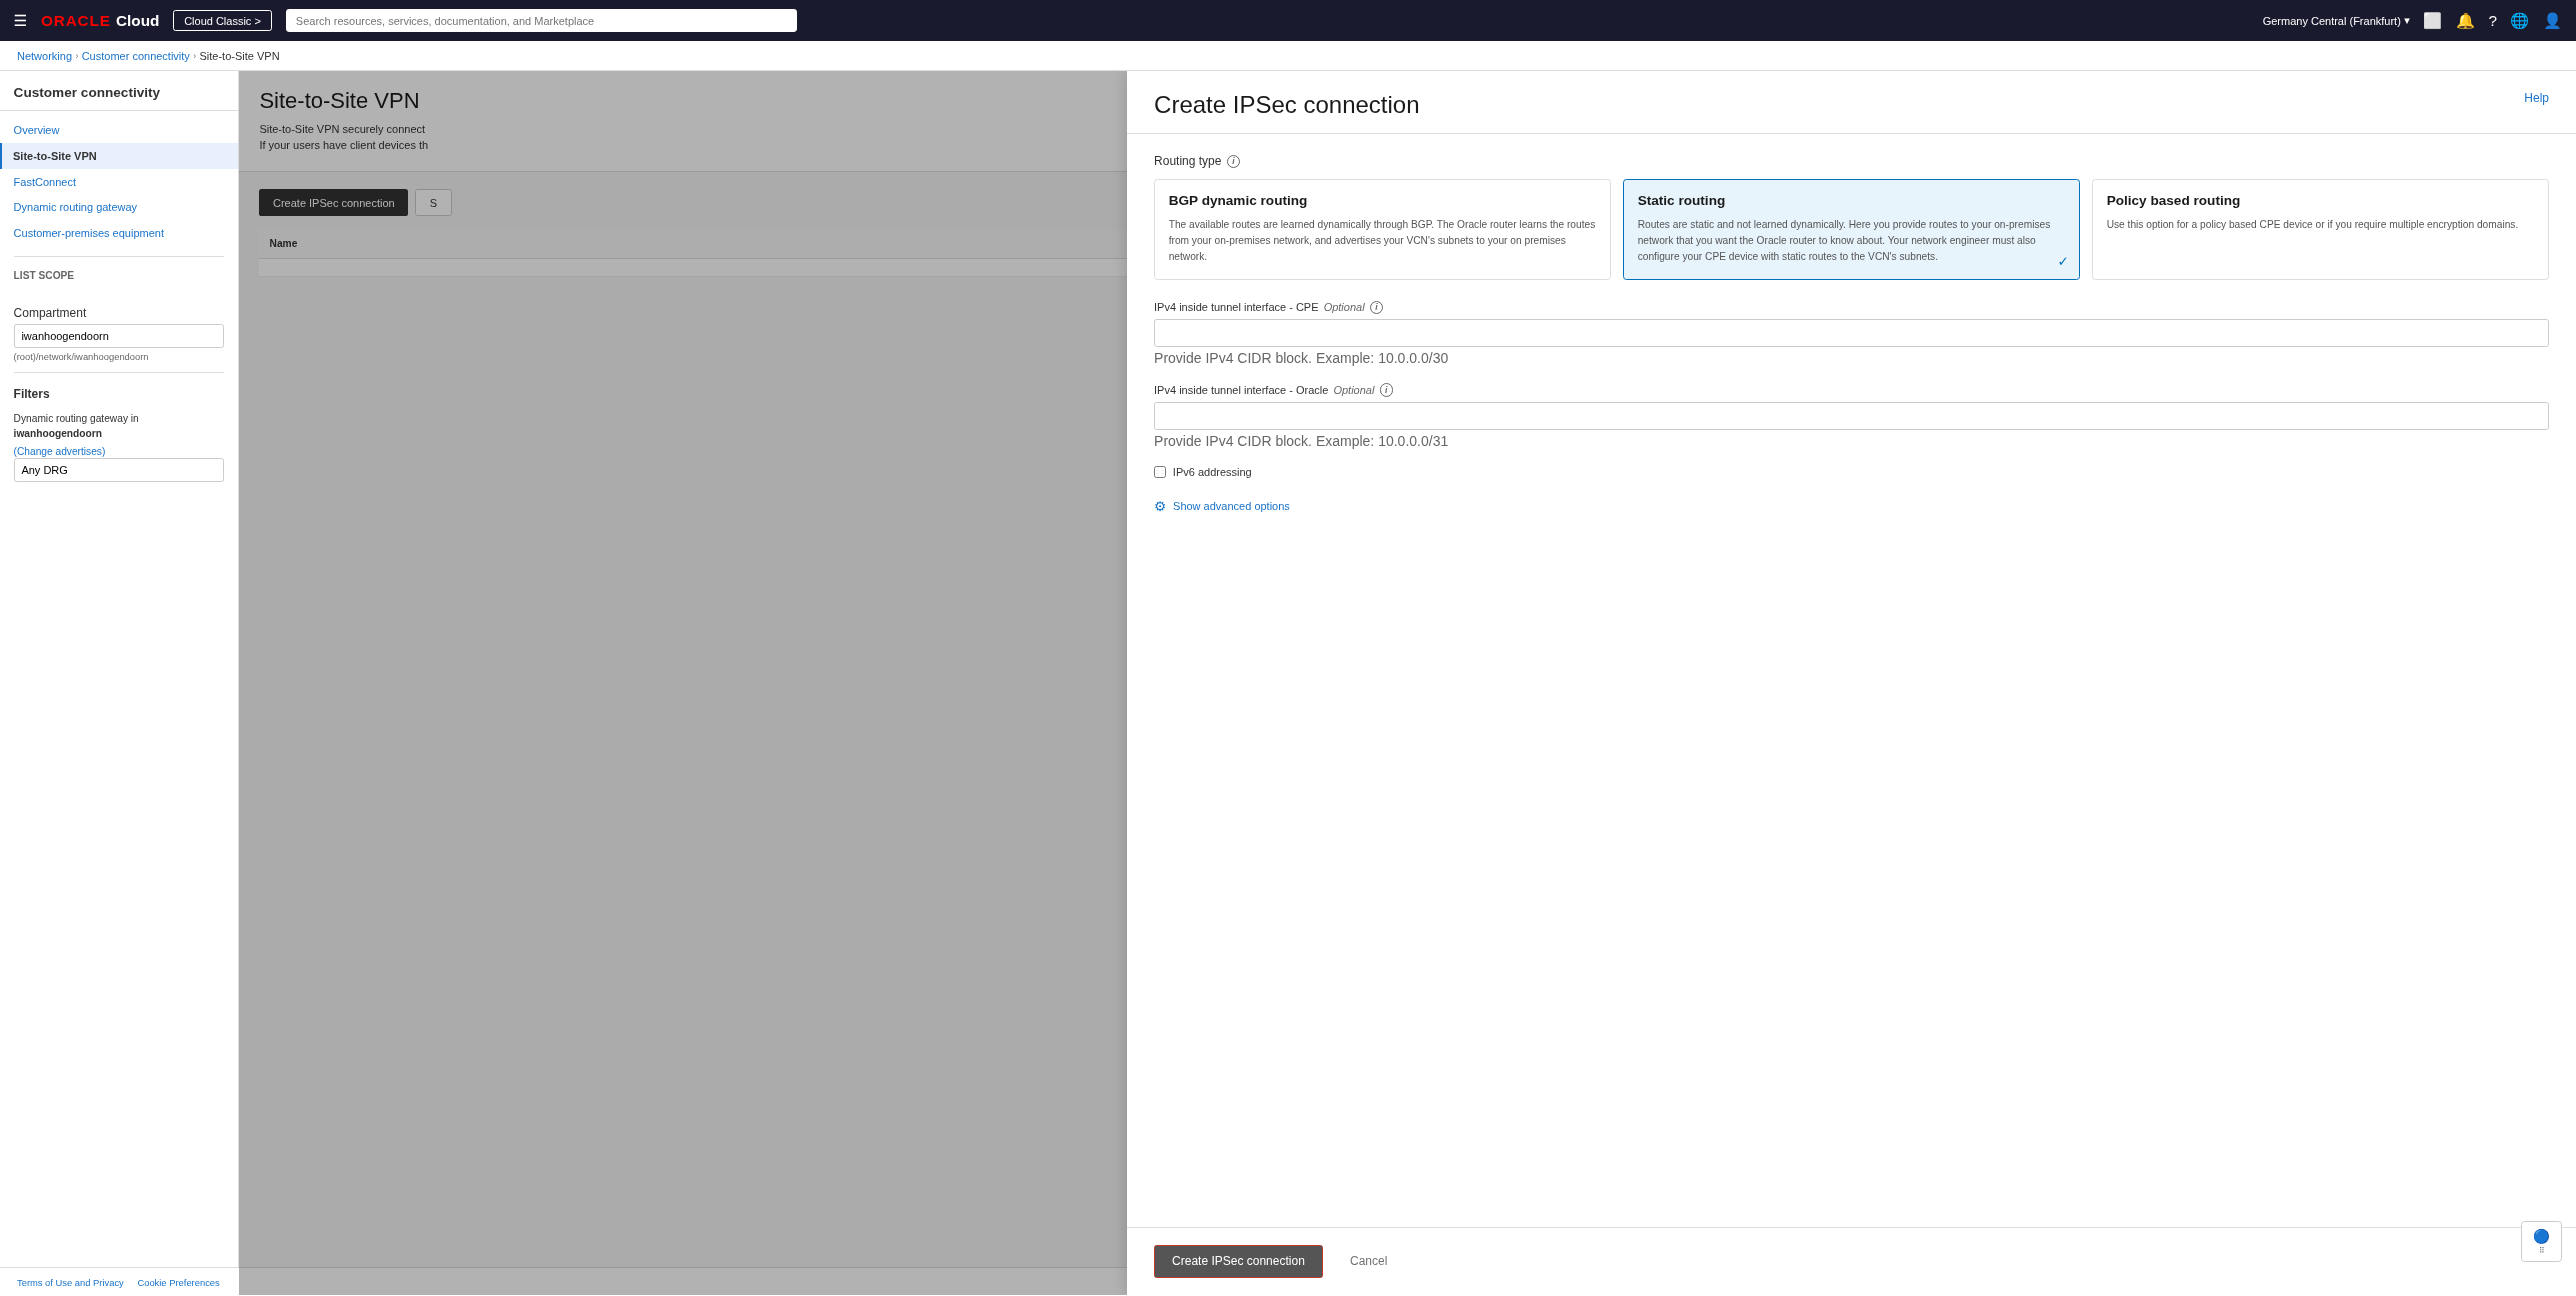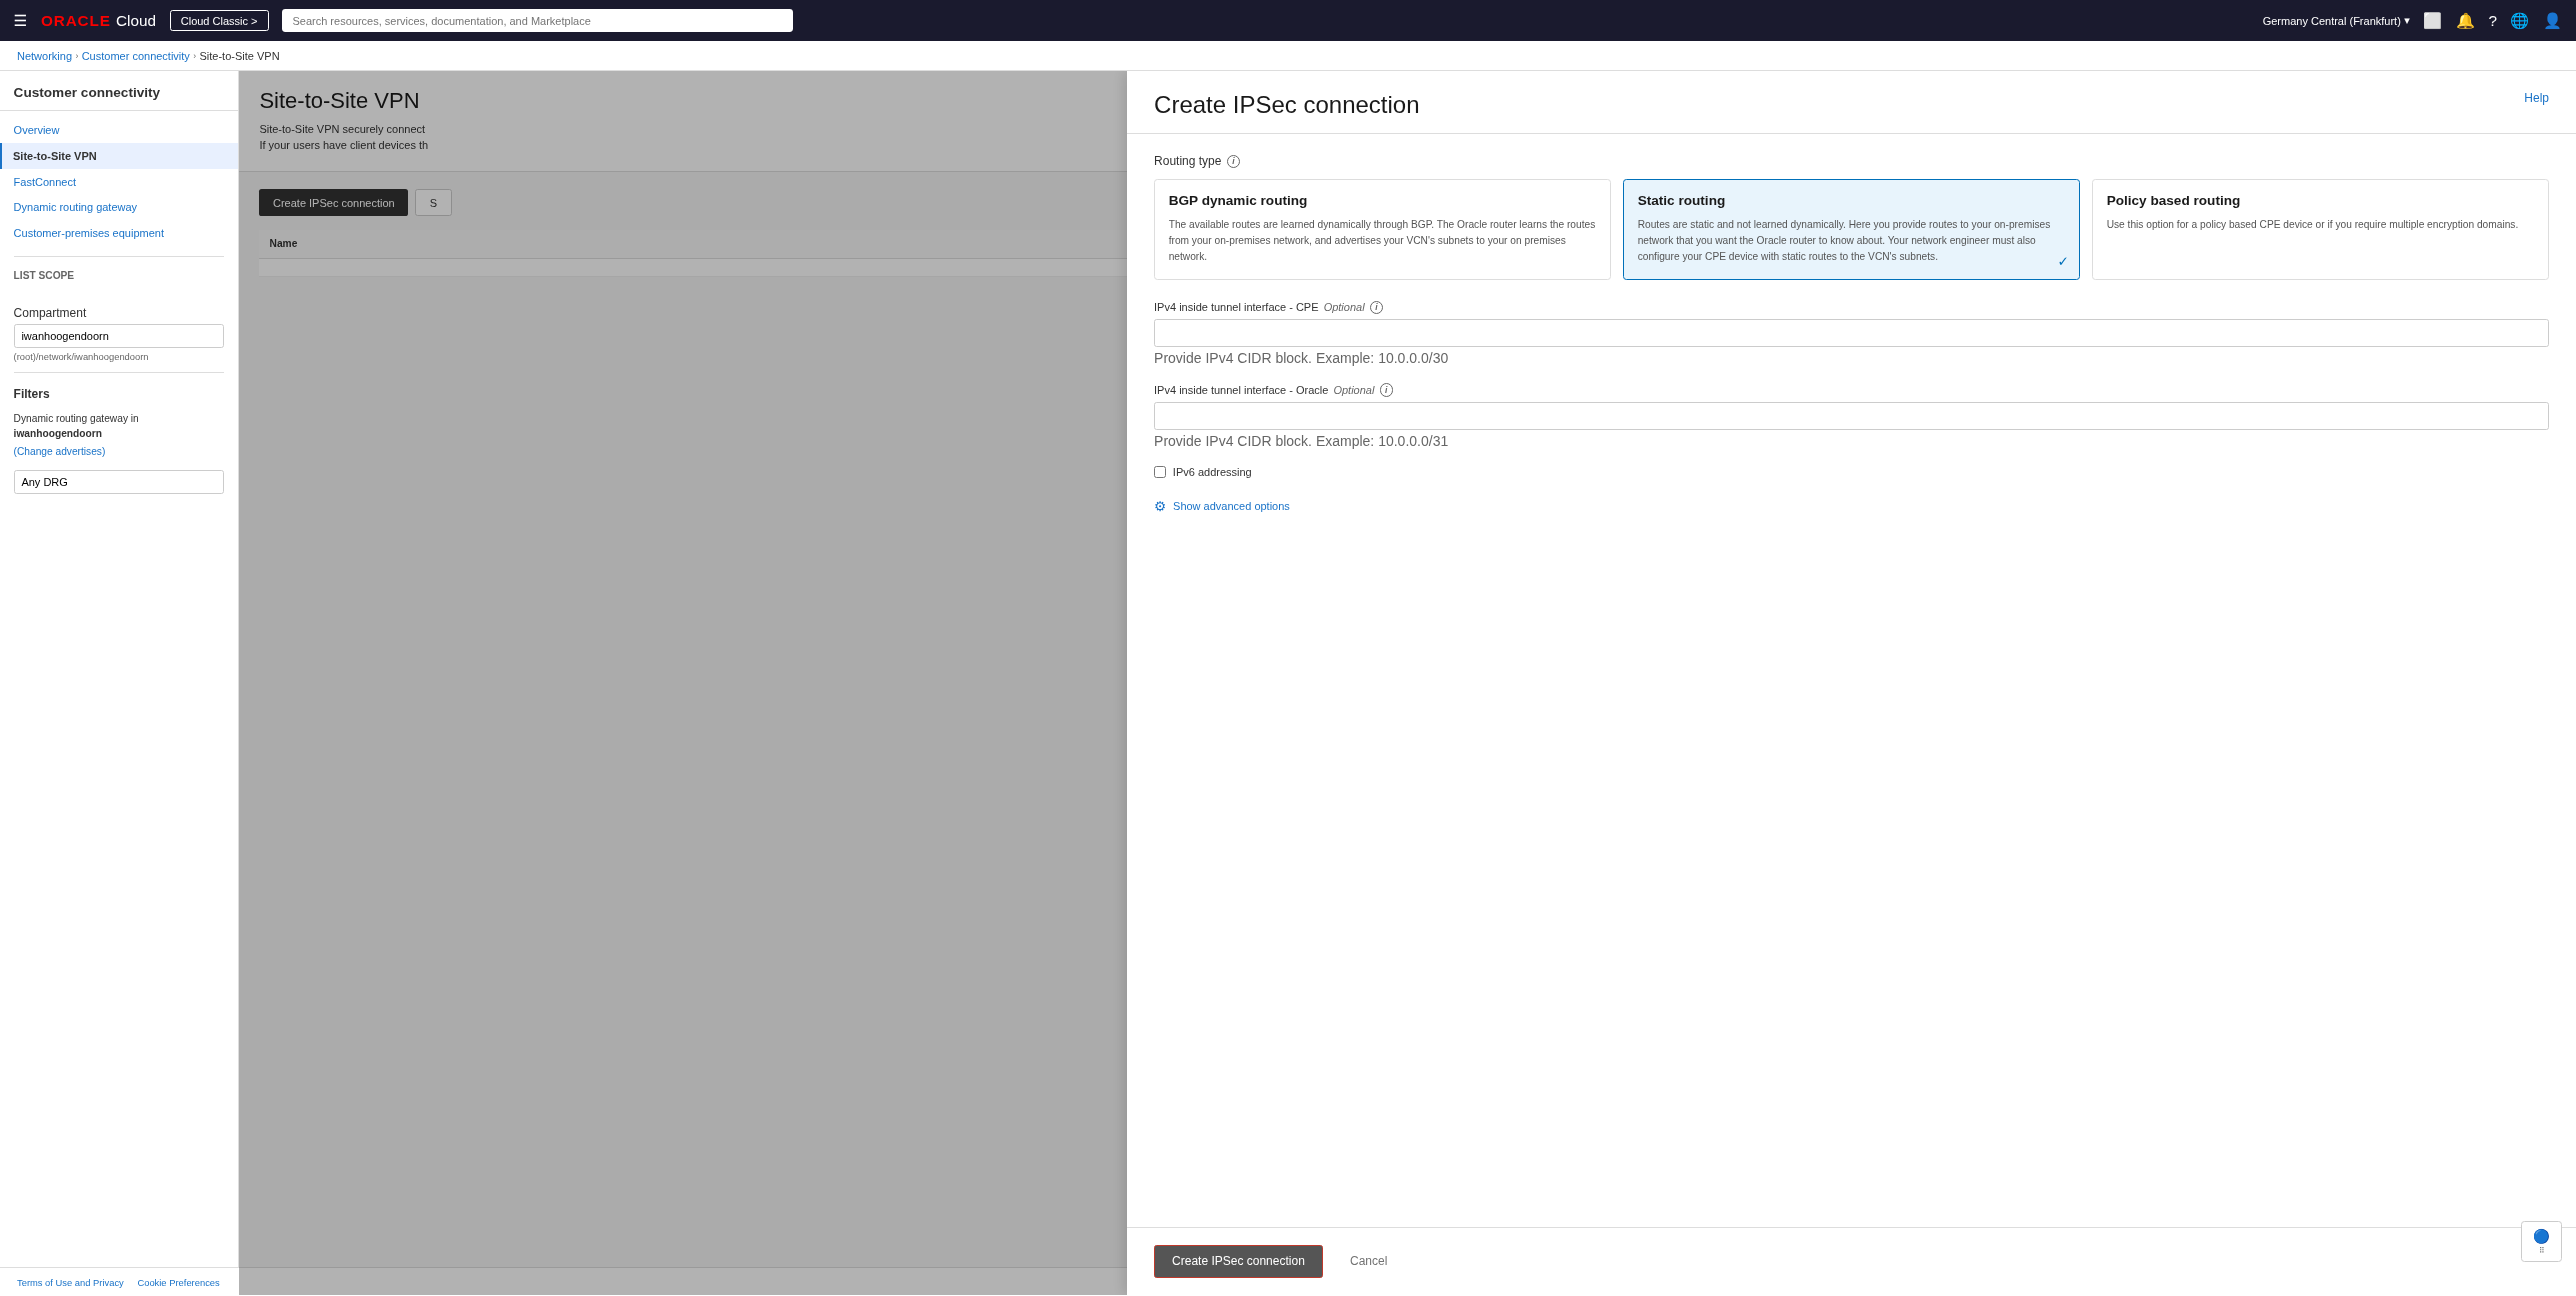--- a/index.html
+++ b/index.html
@@ -13,21 +13,21 @@
       align-items: center;
       padding: 0 13.6px;
       gap: 13.6px;
       color: white;
       position: relative;
       z-index: 100;
     }
     .topbar-menu-icon { font-size: 15.3px; cursor: pointer; color: white; }
     .topbar-logo { display: flex; align-items: center; gap: 5.1px; }
     .topbar-logo-oracle { color: #f80000; font-weight: bold; font-size: 15.3px; letter-spacing: 0.9px; }
-    .topbar-logo-cloud { color: white; font-size: 15.3px; font-weight: 400; }
+    .topbar-logo-cloud { color: white; font-size: 15.3px; font-weight: 700; }
     .topbar-cloud-classic-btn {
       border: 0.9px solid white;
       color: white;
       background: transparent;
       padding: 3.4px 10.2px;
       border-radius: 2.6px;
       cursor: pointer;
       font-size: 11px;
       white-space: nowrap;
     }
@@ -135,21 +135,21 @@
       border-radius: 2.6px;
       font-size: 11px;
       appearance: none;
       background: white;
       cursor: pointer;
     }
     .compartment-path { font-size: 9.4px; color: #666; margin-top: 3.4px; }
     .filters-label { font-size: 12px; font-weight: 600; margin-bottom: 10.2px; }
     .filter-text { font-size: 10.2px; color: #333; line-height: 1.5; margin-bottom: 3.4px; }
     .filter-link { color: #1a73c8; text-decoration: none; font-size: 10.2px; cursor: pointer; }
-    .drg-select-wrapper { margin-top: 13px; }
+    .drg-select-wrapper { margin-top: 1px; }
     .drg-select {
       width: 100%;
       padding: 5.1px 6.8px;
       border: 0.9px solid #ccc;
       border-radius: 2.6px;
       font-size: 11px;
       appearance: none;
       background: white;
       cursor: pointer;
     }

